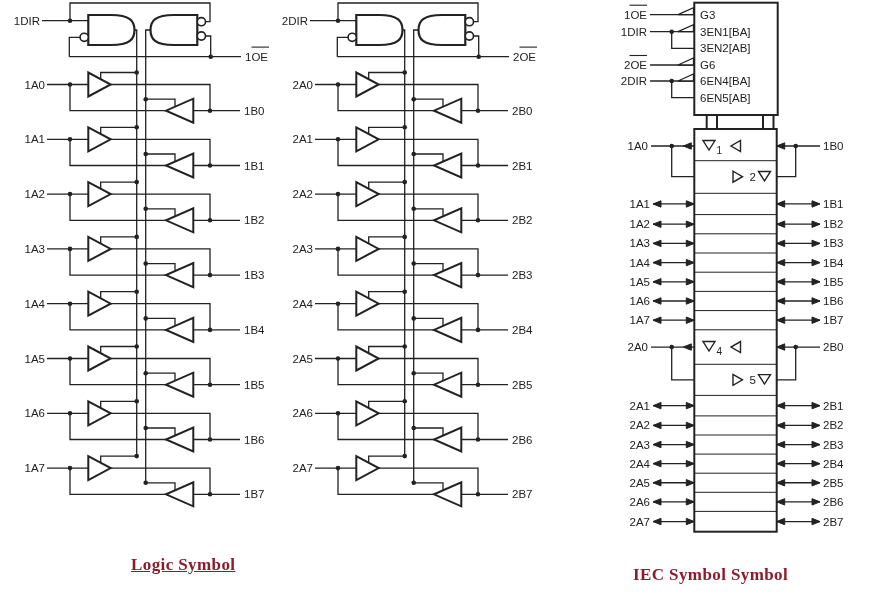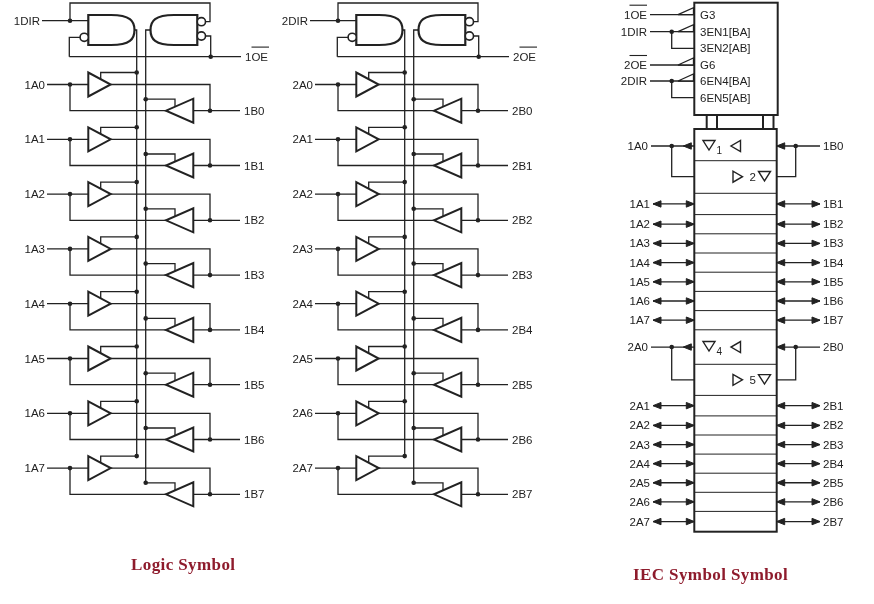--- a/index.html
+++ b/index.html
@@ -1,21 +1,21 @@
 <!DOCTYPE html>
 <html><head>
 <meta charset="utf-8">
 <style>
   html,body{margin:0;padding:0;background:#fff;}
   body{width:874px;height:604px;position:relative;overflow:hidden;}
   svg{position:absolute;left:0;top:0;}
   svg text{font-family:"Liberation Sans",sans-serif;fill:#222;}
   .caption{position:absolute;font-family:"Liberation Serif",serif;font-weight:bold;
            font-size:17px;color:#8e1b2c;letter-spacing:.4px;white-space:nowrap;}
-  #caption-logic{left:131px;top:555px;}
+  #caption-logic{left:131px;top:555px;text-decoration:underline;}
   #caption-iec{left:633px;top:565px;}
 </style>
 </head>
 <body>
 
 <svg id="diagram" width="874" height="604" viewBox="0 0 874 604">
     <polyline points="42,20.7 88.3,20.7" fill="none" stroke="#222222" stroke-width="1.3"></polyline>
     <polyline points="70,20.7 70,3 210,3 210,21.7 205.5,21.7" fill="none" stroke="#222222" stroke-width="1.3"></polyline>
     <circle cx="70" cy="20.7" r="2.3" fill="#222222"></circle>
     <polyline points="80.2,37.3 69.3,37.3 69.3,56.7" fill="none" stroke="#222222" stroke-width="1.3"></polyline>

